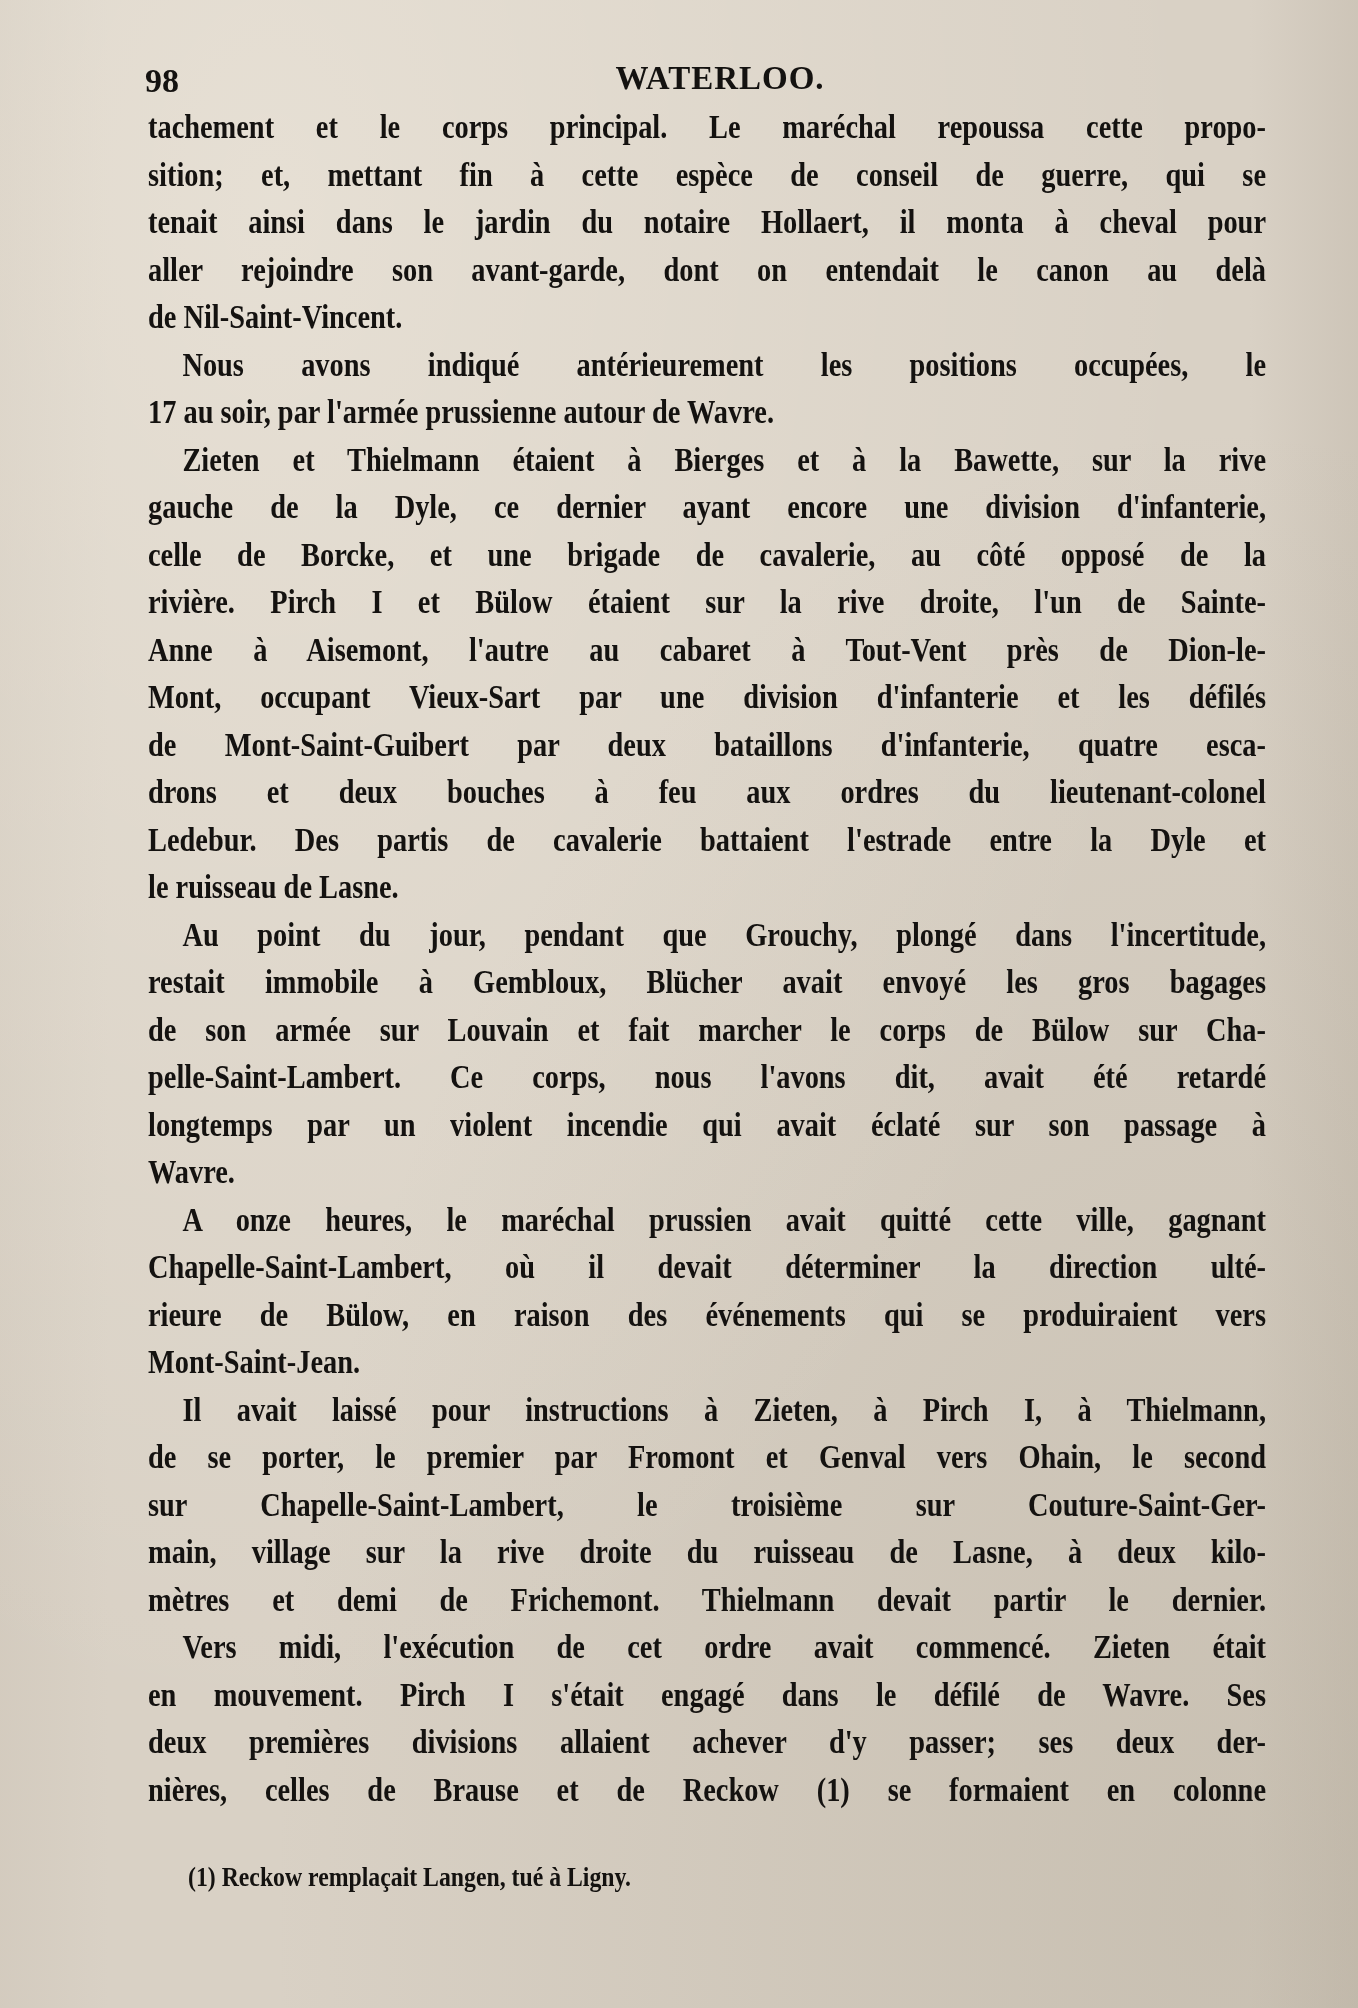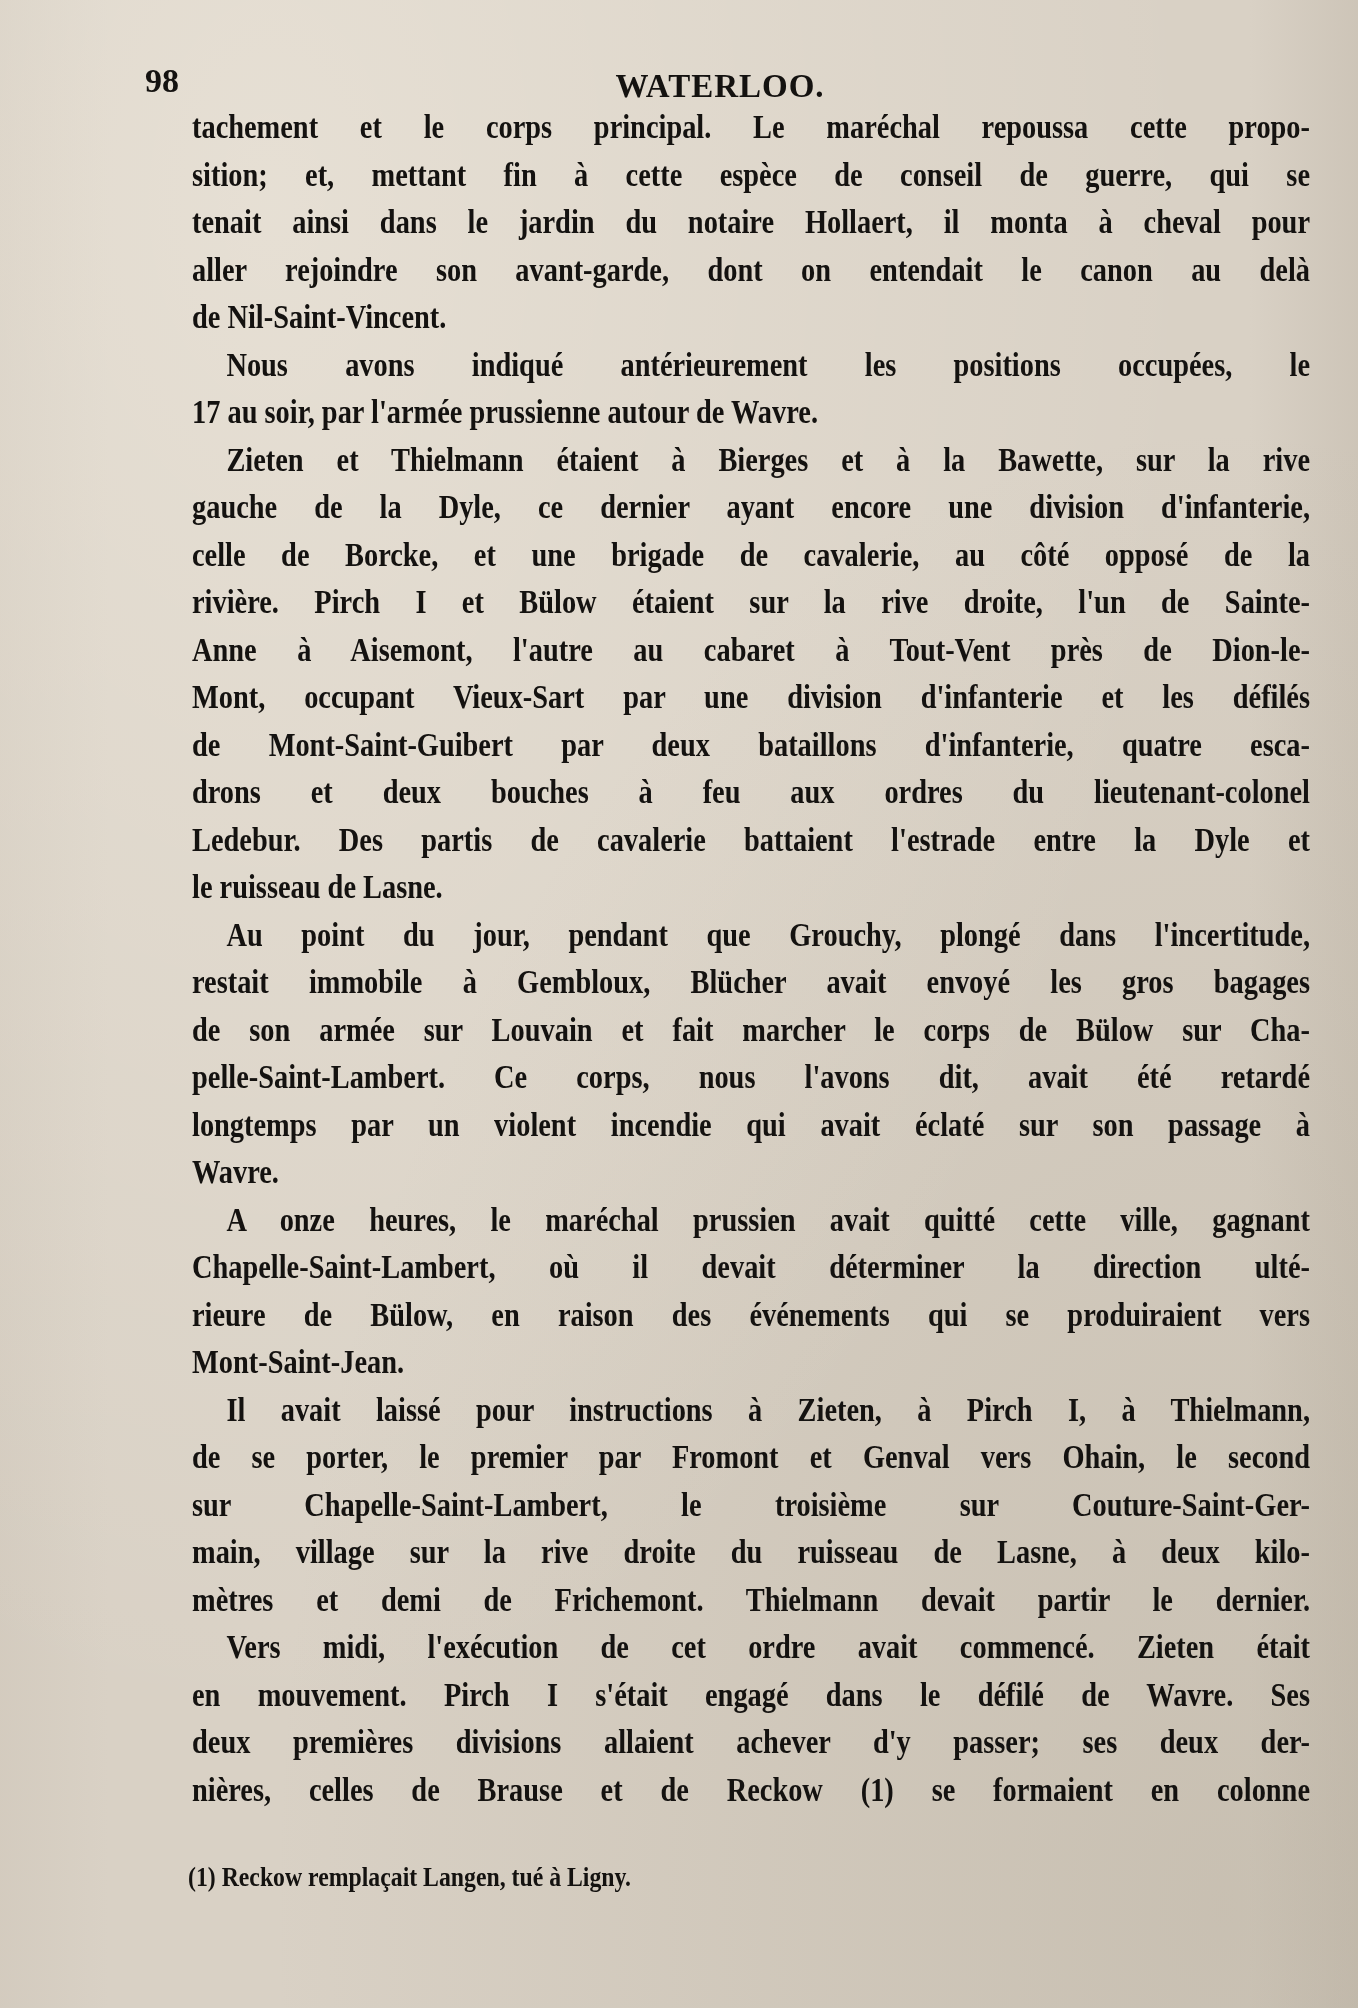--- a/index.html
+++ b/index.html
@@ -10,22 +10,22 @@
       radial-gradient(ellipse at 20% 10%, rgba(255,250,240,0.35), rgba(0,0,0,0) 60%),
       radial-gradient(ellipse at 90% 95%, rgba(150,140,120,0.25), rgba(0,0,0,0) 55%),
       linear-gradient(90deg, rgba(180,170,155,0.15), rgba(0,0,0,0) 8%, rgba(0,0,0,0) 92%, rgba(170,160,145,0.25));
     font-family: "Liberation Serif", "DejaVu Serif", serif;
     color: #141210;
     position: relative;
   }
   .page { position: absolute; left: 0; top: 0; width: 1358px; height: 2008px; }
   .running-head { position: absolute; top: 52px; left: 145px; width: 1120px; height: 50px; }
   .page-number { position: absolute; left: 0; top: 0; font-size: 34px; font-weight: bold; letter-spacing: 0px; margin-top: 10px; }
-  .running-title { position: absolute; left: 0; right: 0; top: 16px; text-align: center; font-size: 33px; font-weight: bold; letter-spacing: 1px; padding-left: 30px; }
-  .body-text { position: absolute; left: 148px; top: 104px; width: 1118px; margin-left: 44px; }
+  .running-title { position: absolute; left: 0; right: 0; top: 8px; text-align: center; font-size: 33px; font-weight: bold; letter-spacing: 1px; padding-left: 30px; }
+  .body-text { position: absolute; left: 148px; top: 104px; width: 1118px; }
   .line {
     height: 47.5px; line-height: 47.5px;
     font-size: 33px; font-weight: bold;
     white-space: nowrap;
     text-align: justify; text-align-last: justify;
     transform: scaleX(0.86); transform-origin: left center;
     width: 130%;
   }
   .line.indent { padding-left: 40px; box-sizing: border-box; }
   .line.last { text-align-last: left; }

